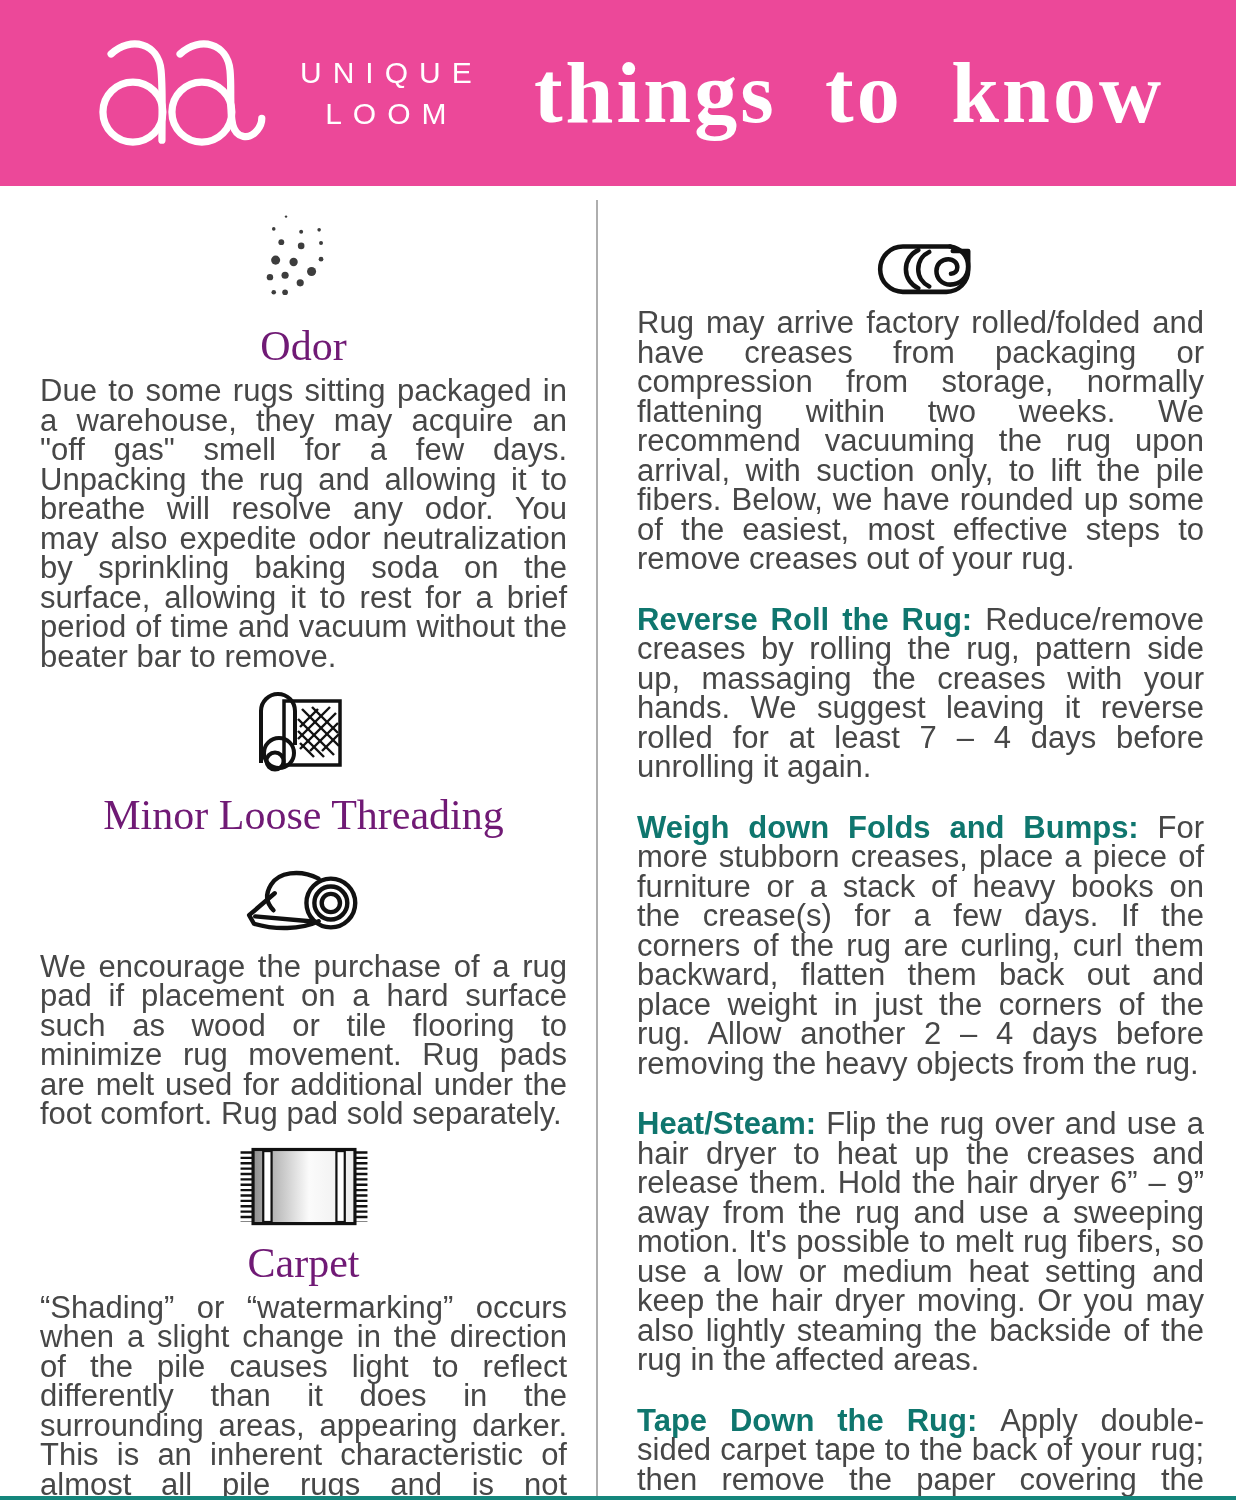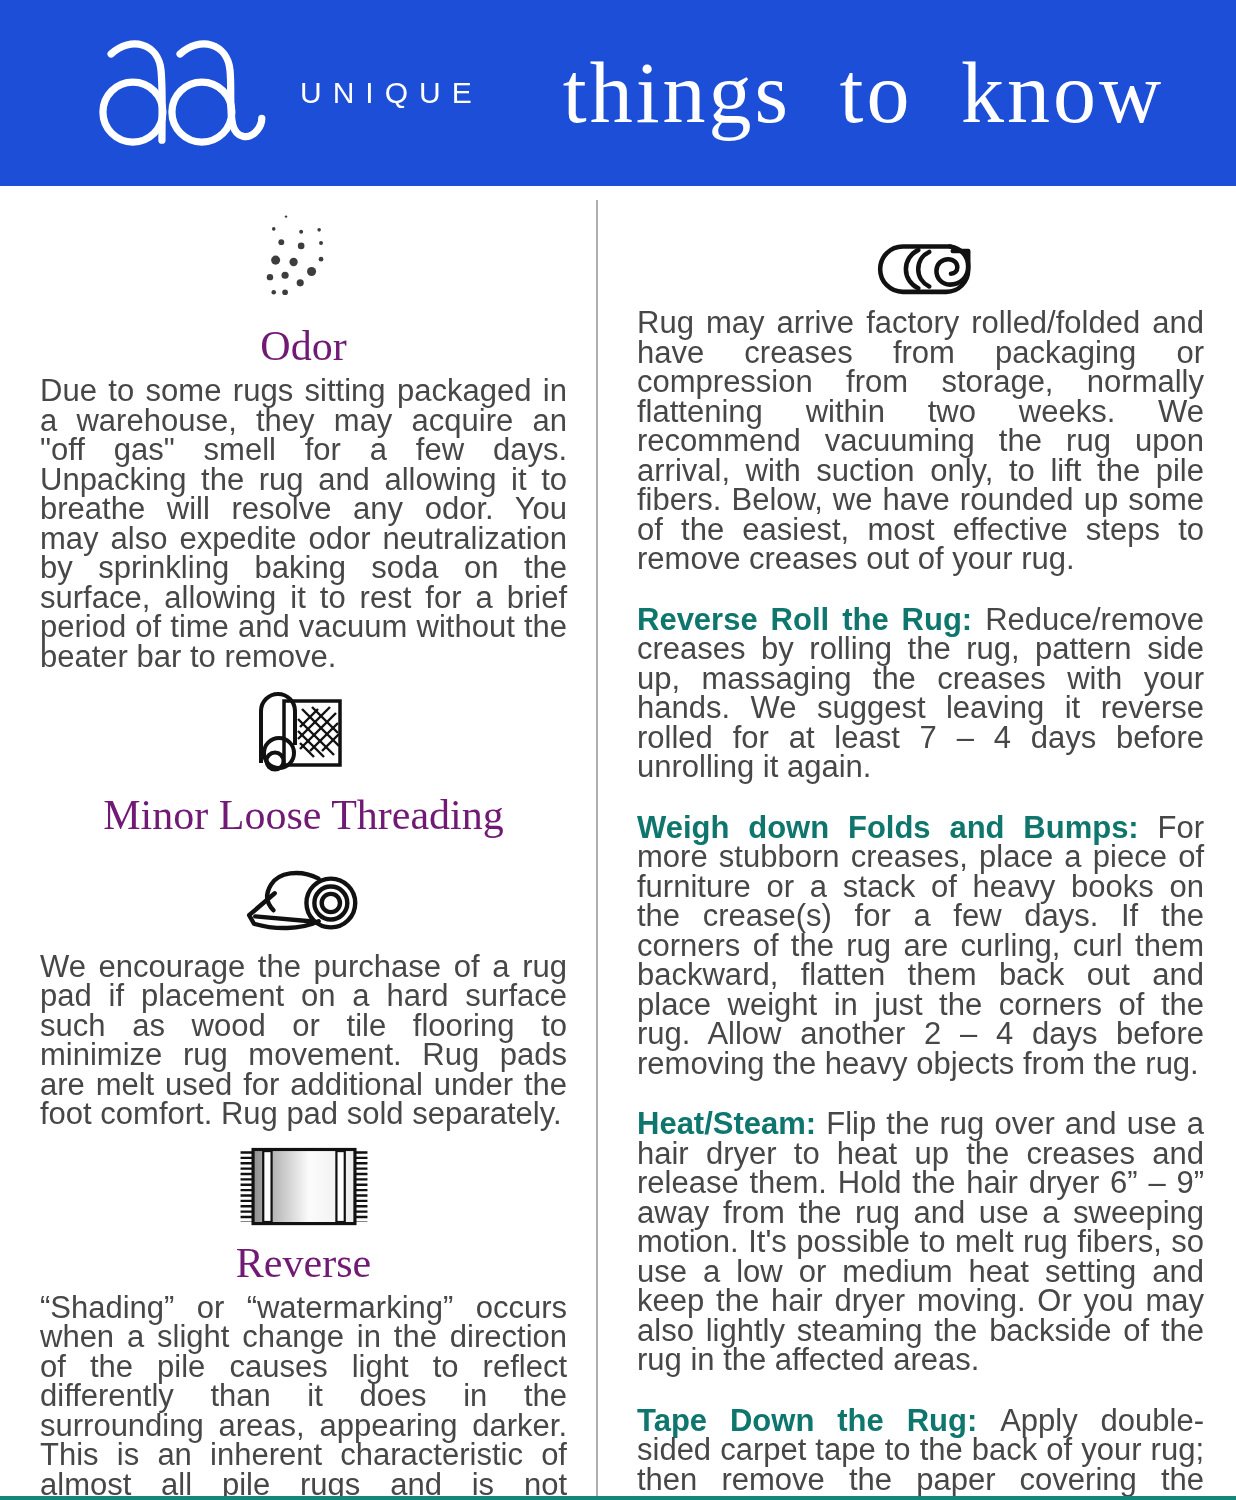--- a/index.html
+++ b/index.html
@@ -5,35 +5,35 @@
   html,body{margin:0;padding:0;background:#ffffff;}
   .page{
     position:relative;
     width:1236px;height:1500px;
     background:#ffffff;
     font-family:"Liberation Sans",sans-serif;
     overflow:hidden;
   }
   
   .header{
-    height:186px;background:#1d4ed8;
+    height:186px;background:#ec4899;
     display:flex;align-items:center;
     padding:0 72px 0 92px;box-sizing:border-box;
   }
   .brand{display:flex;align-items:center;}
   .brand svg{display:block;}
   .brand-text{
     margin-left:30px;color:#ffffff;
     font-size:30px;letter-spacing:11px;line-height:1.38;
     text-align:center;font-weight:400;
   }
   .page-title{
     margin-left:auto;color:#ffffff;
     font-family:"Liberation Serif",serif;
-    font-size:86px;font-weight:400;
+    font-size:86px;font-weight:700;
     letter-spacing:3px;word-spacing:24px;
     white-space:nowrap;
   }
   
   .content{display:flex;}
   .divider{
     position:absolute;left:596px;top:200px;
     width:2px;height:1296px;background:#aeaeae;
   }
   .bottom-strip{
@@ -74,20 +74,21 @@
       <svg width="178" height="118" viewBox="0 0 190 130">
         <g fill="none" stroke="#ffffff" stroke-width="8" stroke-linecap="round">
           <circle cx="42" cy="86" r="33"></circle>
           <path d="M18,22 C40,2 70,10 73,40 C75,62 74,86 74,117"></path>
           <circle cx="118" cy="86" r="33"></circle>
           <path d="M94,22 C116,2 146,10 149,40 C151,62 148,84 152,100 C156,115 170,117 179,106 C183,101 184,96 184,93"></path>
         </g>
       </svg>
       <div class="brand-text">
         <div>UNIQUE</div>
+        <div>LOOM</div>
       </div>
     </div>
     <div class="page-title">things to know</div>
   </div>
 
   <div class="divider"></div>
   <div class="bottom-strip"></div>
 
   <div class="content">
 
@@ -163,21 +164,21 @@
               <stop offset="1" stop-color="#ededed"></stop>
             </linearGradient>
           </defs>
           <line x1="8" y1="9" x2="8" y2="85" stroke="#111111" stroke-width="13" stroke-dasharray="2.6 3.2"></line>
           <line x1="132" y1="9" x2="132" y2="85" stroke="#111111" stroke-width="13" stroke-dasharray="2.6 3.2"></line>
           <rect x="15" y="7" width="110" height="80" fill="url(#shadeGrad)" stroke="#111111" stroke-width="3.4"></rect>
           <rect x="26" y="8.7" width="9" height="76.6" fill="#ffffff" stroke="#111111" stroke-width="2.4"></rect>
           <rect x="105" y="8.7" width="9" height="76.6" fill="#ffffff" stroke="#111111" stroke-width="2.4"></rect>
         </svg>
       </div>
-      <h2>Reverse</h2>
+      <h2>Carpet</h2>
       <p>“Shading” or “watermarking” occurs when a slight change in the direction of the pile causes light to reflect differently than it does in the surrounding areas, appearing darker. This is an inherent characteristic of almost all pile rugs and is not considered a defect.</p>
 
     </div>
 
     <div class="col col-right">
 
       <div class="icon-box mt-icon-r">
         <svg width="118" height="66" viewBox="0 0 130 72">
           <g class="ink" stroke-width="5" stroke-linejoin="round" stroke-linecap="round">
             <path d="M97,9 H45 A25 25 0 0 0 45,59 H93 A24 24 0 0 0 117,35 V14 H100"></path>

